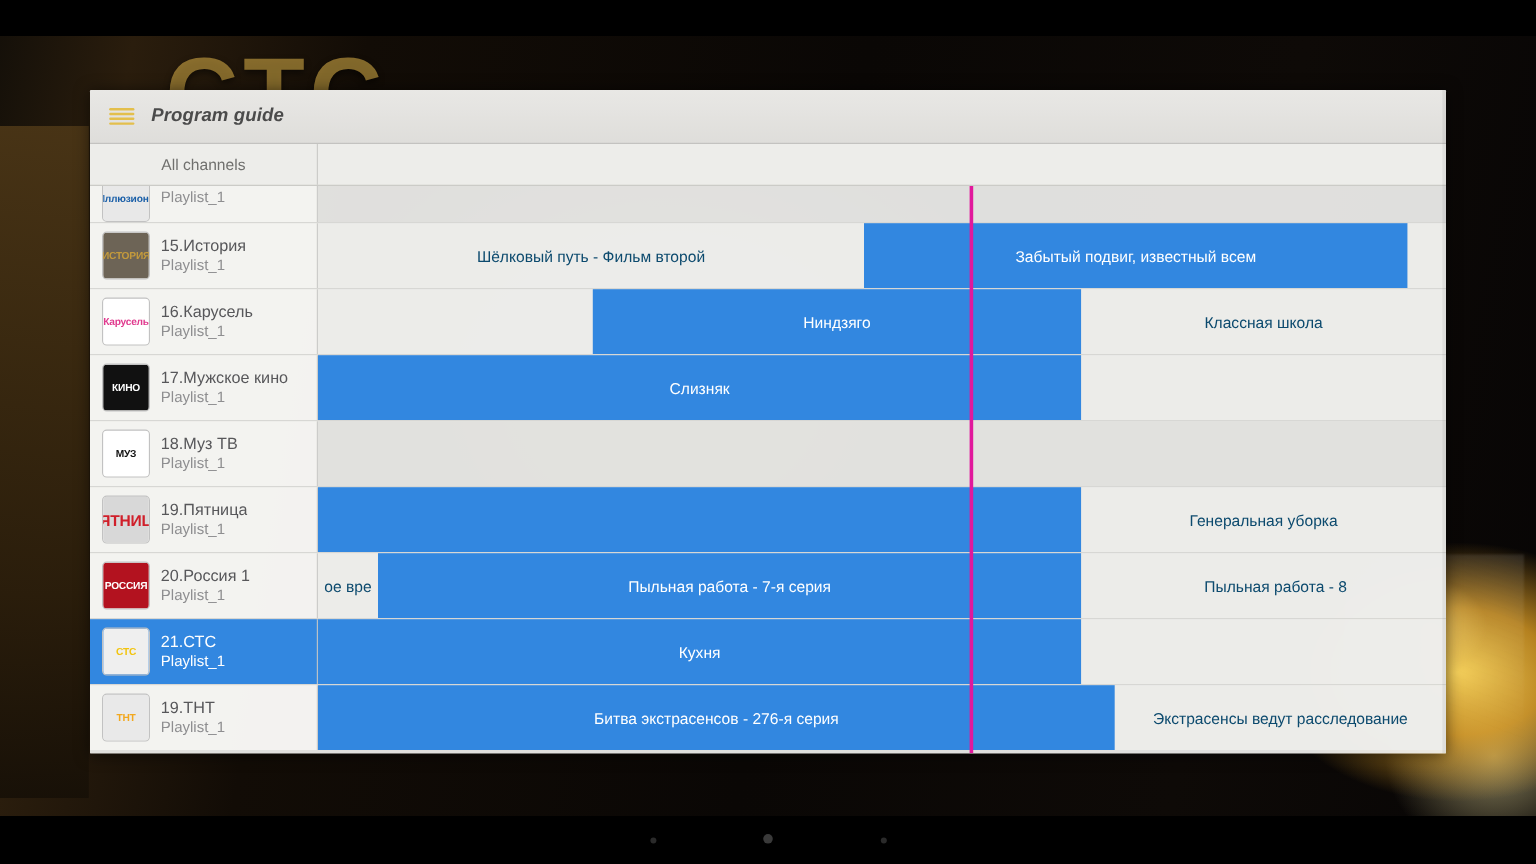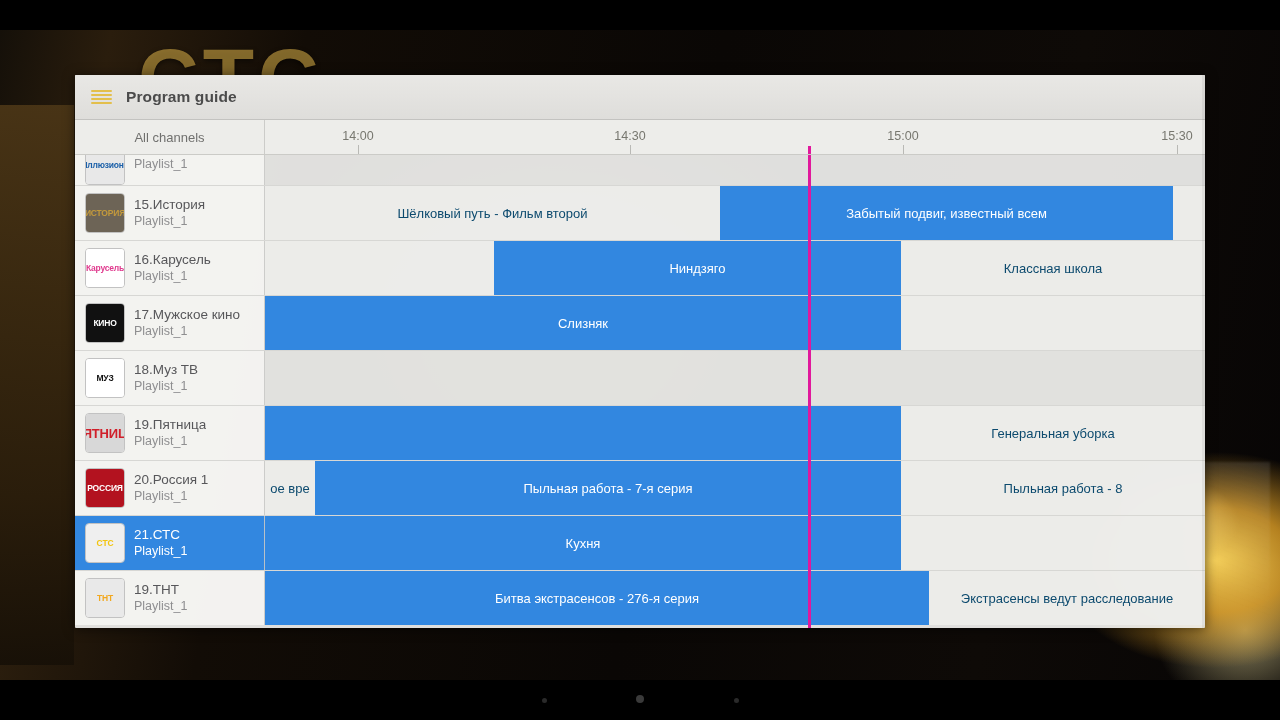--- a/index.html
+++ b/index.html
@@ -60,21 +60,21 @@
 
   
   .hdr {
     height:45px; width:100%;
     background:linear-gradient(180deg, rgba(233,232,229,.93) 0%, rgba(222,221,218,.93) 100%);
     border-bottom:1px solid rgba(185,185,182,.8);
     display:flex; align-items:center; padding-left:16px; gap:14px;
   }
   .burger { width:21px; height:15px; display:flex; flex-direction:column; justify-content:space-between; }
   .burger i { display:block; height:2.6px; background:#e3bf4c; border-radius:1px; }
-  .hdr-title { font-size:15.5px; font-weight:bold; color:#4b4b4b; letter-spacing:.1px; }
+  .hdr-title { font-size:15.5px; font-weight:bold; color:#4b4b4b; letter-spacing:.1px;font-style:italic; }
 
   
   .timehdr {
     height:35px; display:flex;
     background:rgba(238,238,235,.9);
     border-bottom:1px solid rgba(196,196,193,.85);
     position:relative;
   }
   .allch {
     width:190px; min-width:190px; display:flex; align-items:center; justify-content:center;
@@ -152,39 +152,20 @@
         <i></i>
         <i></i>
         <i></i>
         <i></i>
       </div>
     <div class="hdr-title">Program guide</div>
   </div>
 
   <div class="timehdr">
     <div class="allch">All channels</div>
-    <div class="timeline-hdr" id="tick-host">
-        <div class="tick" style="left: 93px;">
-          <span>14:00</span>
-          <i></i>
-        </div>
-        <div class="tick" style="left: 365px;">
-          <span>14:30</span>
-          <i></i>
-        </div>
-        <div class="tick" style="left: 638px;">
-          <span>15:00</span>
-          <i></i>
-        </div>
-        <div class="tick" style="left: 912px;">
-          <span>15:30</span>
-          <i></i>
-        </div>
-        <div class="nowline" style="left: 543px; top: 26px;"></div>
-      </div>
   </div>
 
   <div class="grid" id="grid-host">
       <div class="row clipped">
         <div class="chan">
           <div class="logo">
             <div style="width: 100%; height: 100%; display: flex; align-items: center; justify-content: center; background: rgb(232, 232, 232); color: rgb(26, 95, 168); font-size: 8.5px; font-weight: bold; text-align: center; line-height: 1; letter-spacing: -0.2px; padding: 1px;">Иллюзион+</div>
           </div>
           <div class="ctxt">
             <div class="cname"></div>

